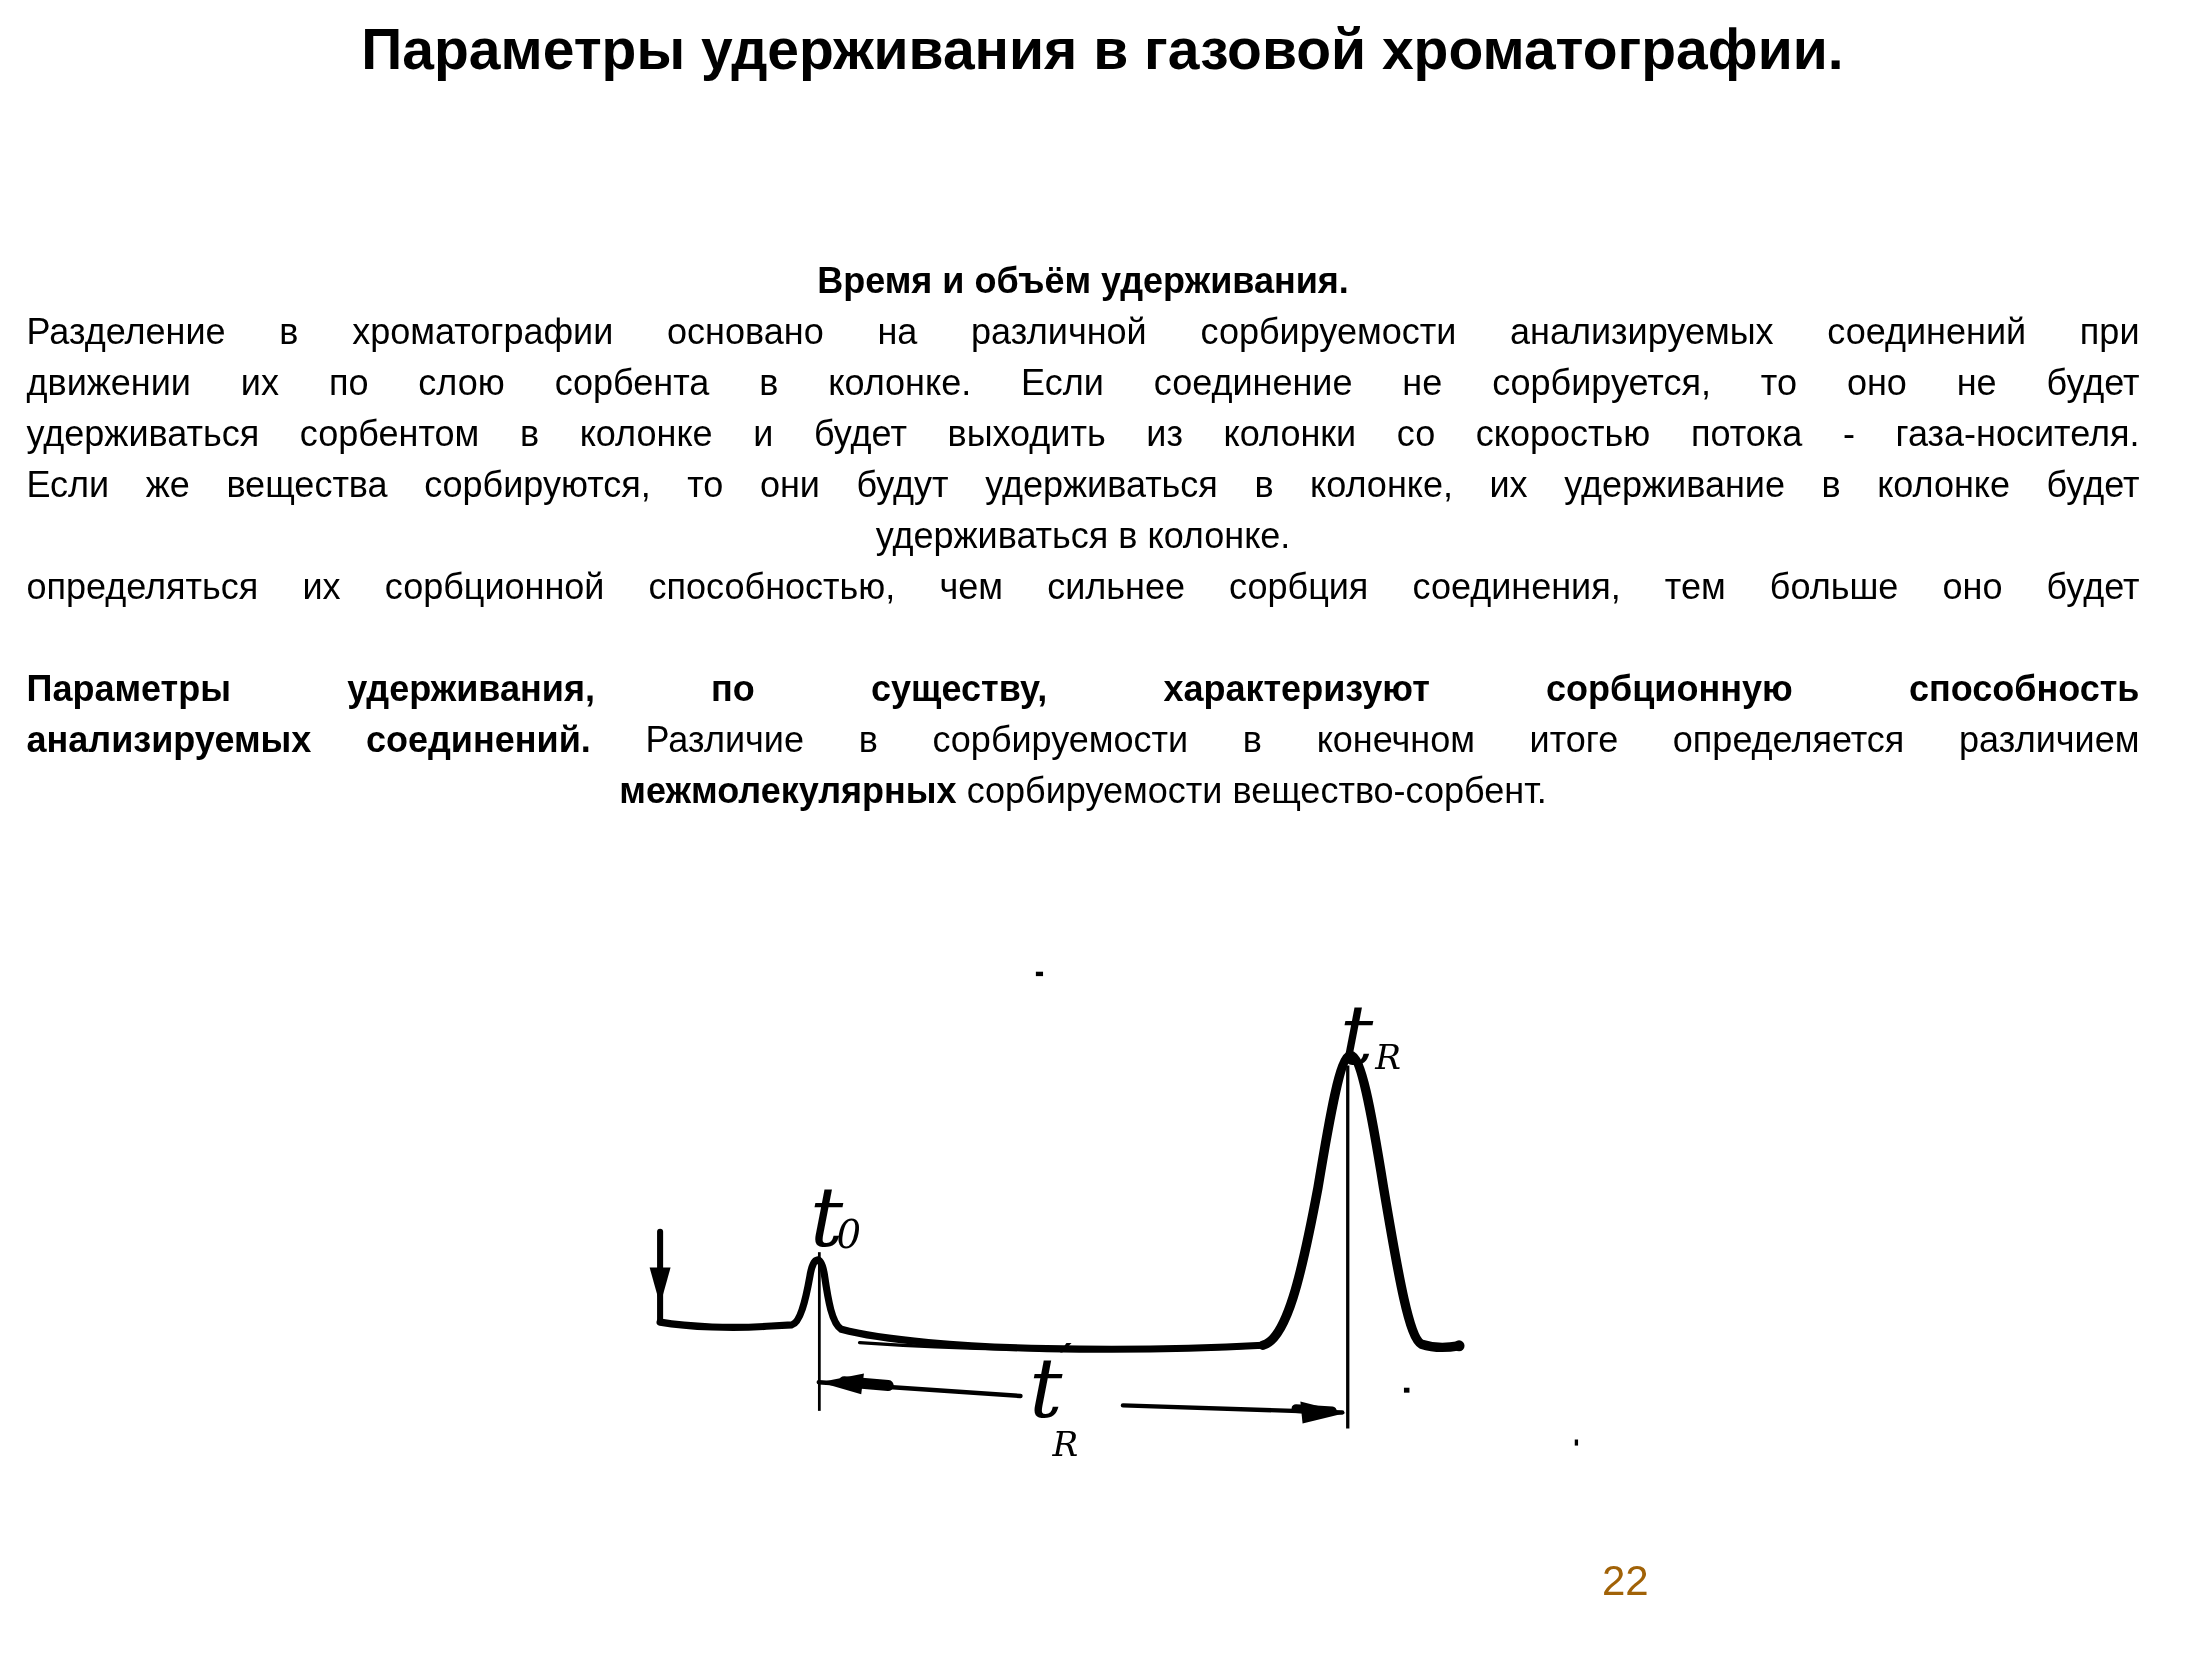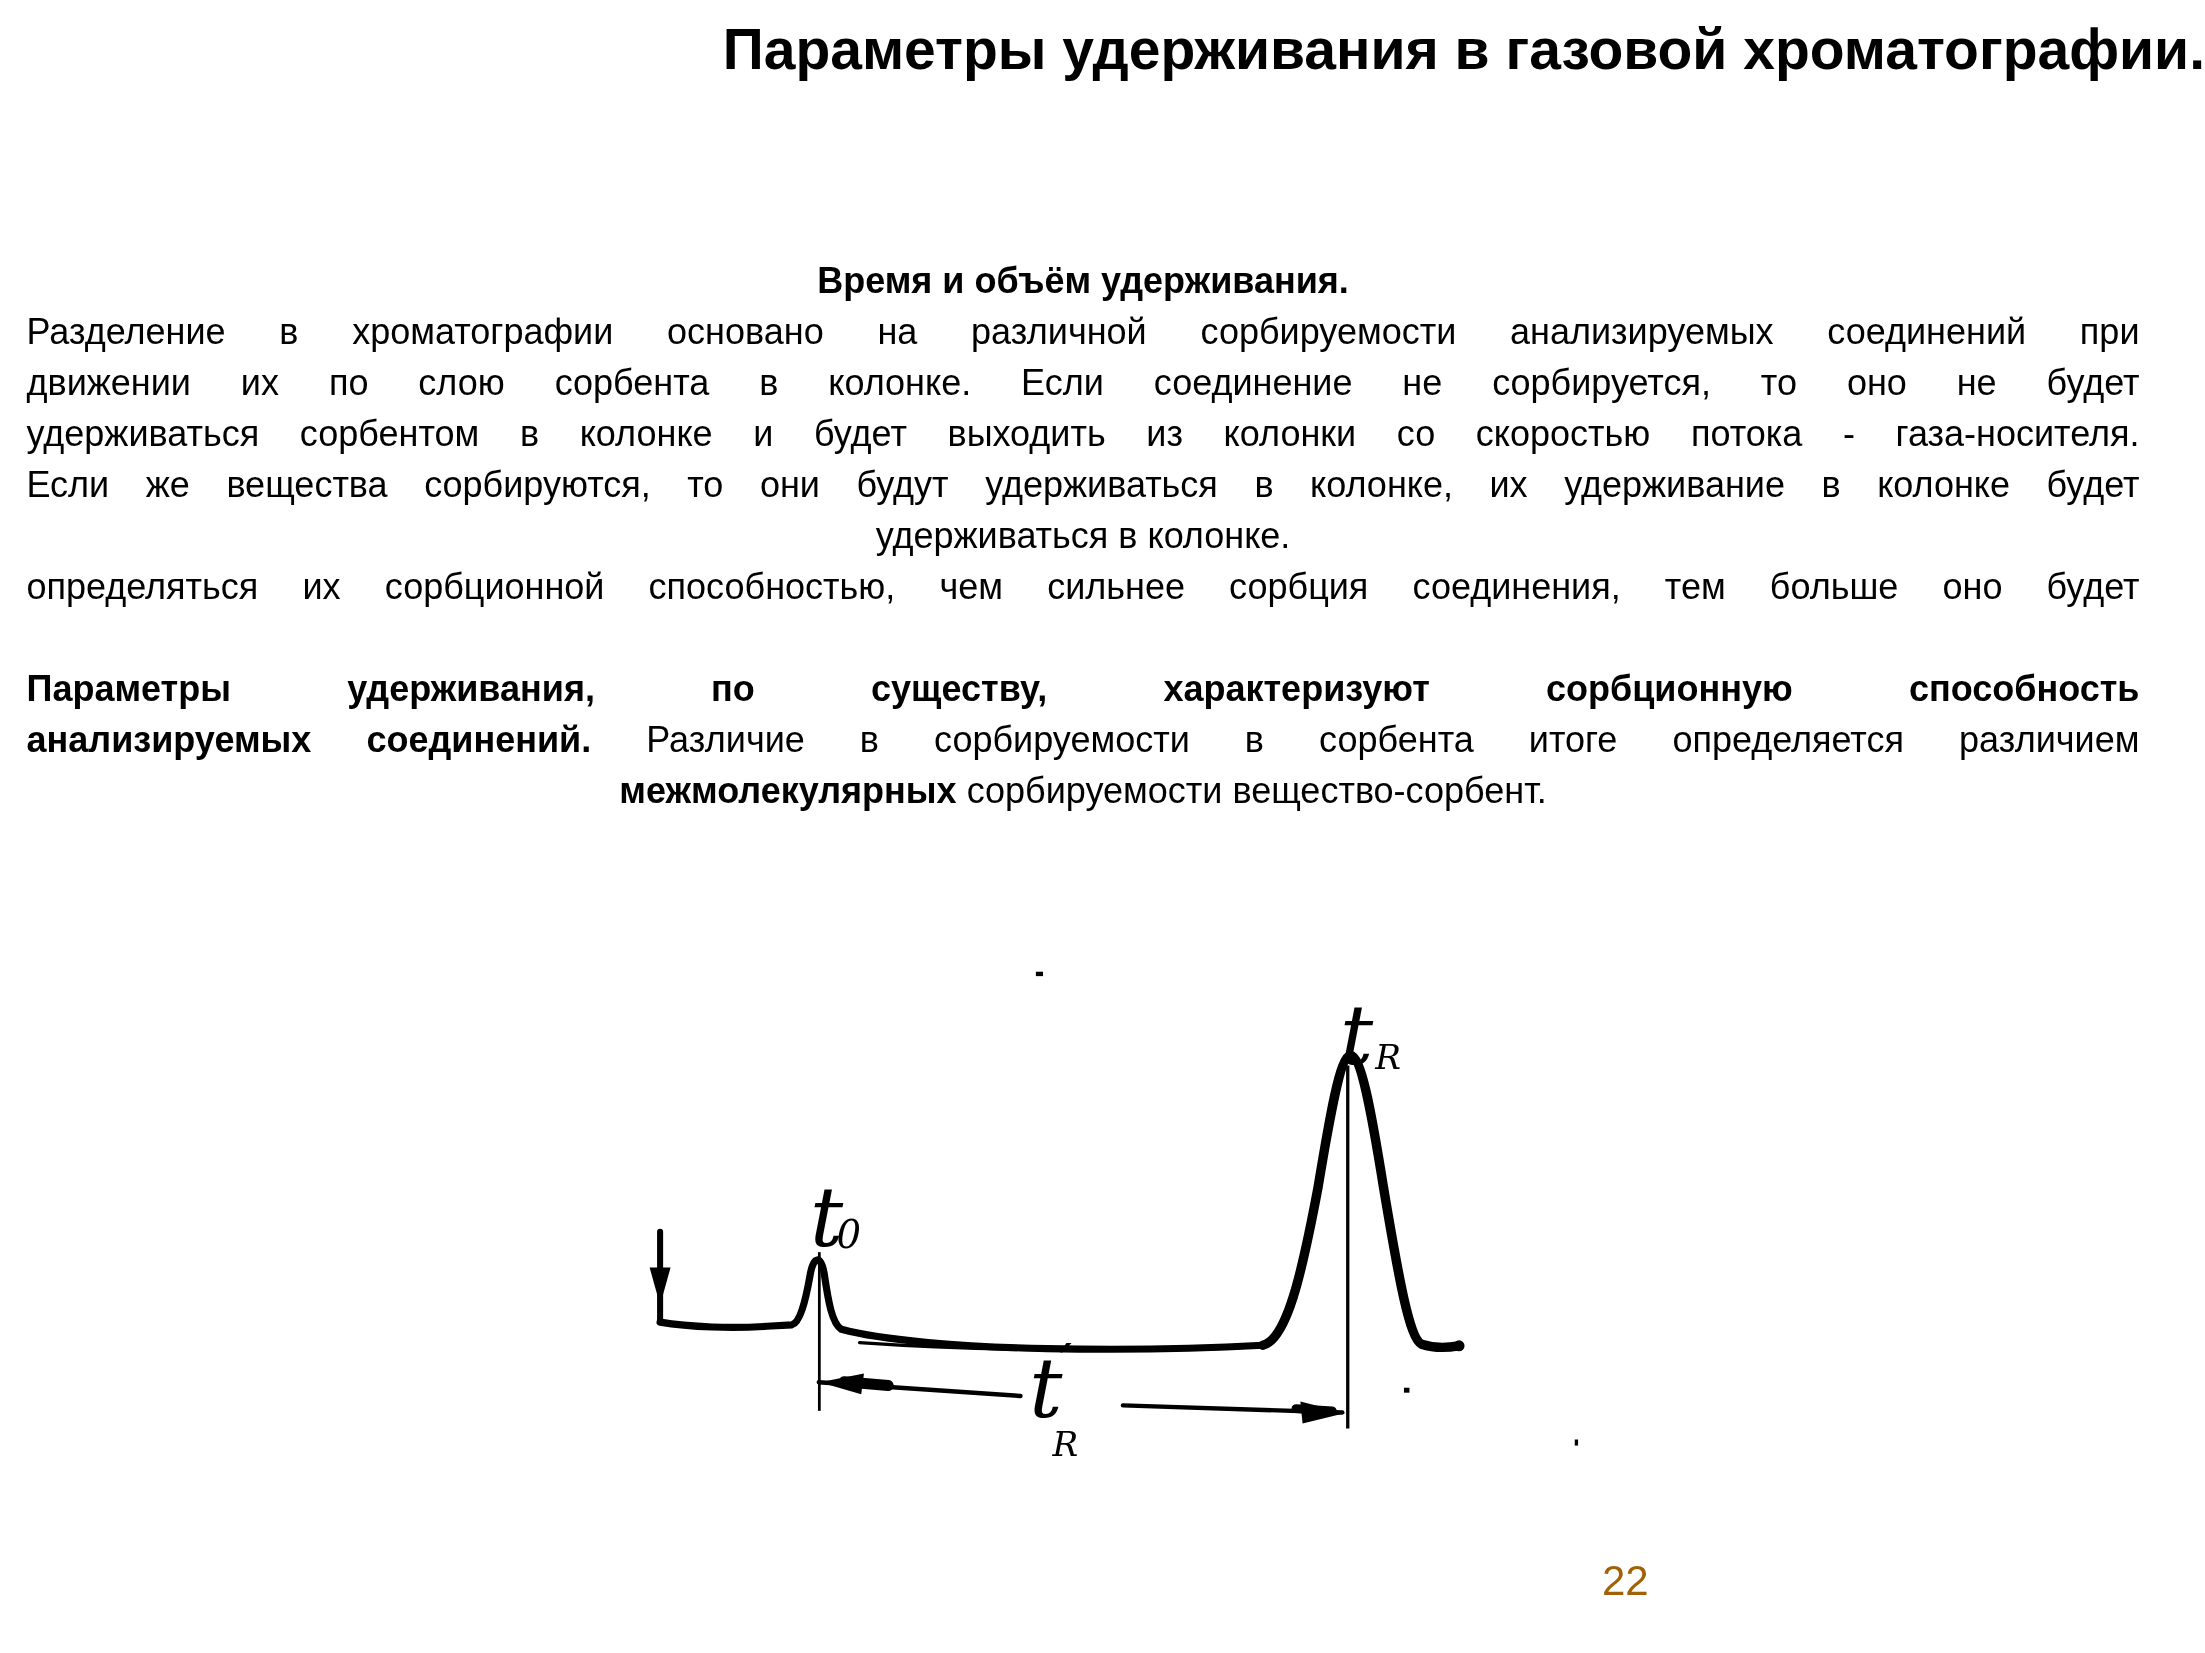--- a/index.html
+++ b/index.html
@@ -4,21 +4,21 @@
 <style>
   html, body { margin:0; padding:0; }
   body {
     width:2205px; height:1654px;
     background:#ffffff; color:#000000;
     font-family:"Liberation Sans", sans-serif;
     position:relative; overflow:hidden;
   }
   .title {
     position:absolute; top:15.4px; left:0; width:2205px;
-    text-align:right;
+    text-align:center;
     font-size:57px; font-weight:bold; line-height:1.2;
   }
   .textblock {
     position:absolute; left:26.5px; top:255px; width:2113px;
     font-size:36px; line-height:51px;
   }
   .line {
     text-align:justify;
     text-align-last:justify;
     height:51px; overflow:visible; white-space:normal;
@@ -49,21 +49,21 @@
 <div class="textblock">
   <div class="line noj heading">Время и объём удерживания.</div>
   <div class="line">Разделение в хроматографии основано на различной сорбируемости анализируемых соединений при</div>
   <div class="line">движении их по слою сорбента в колонке. Если соединение не сорбируется, то оно не будет</div>
   <div class="line">удерживаться сорбентом в колонке и будет выходить из колонки со скоростью потока - газа-носителя.</div>
   <div class="line">Если же вещества сорбируются, то они будут удерживаться в колонке, их удерживание в колонке будет</div>
   <div class="line noj">удерживаться в колонке.</div>
   <div class="line">определяться их сорбционной способностью, чем сильнее сорбция соединения, тем больше оно будет</div>
   <div class="spacer"></div>
   <div class="line"><span class="seg bold">Параметры удерживания, по существу, характеризуют сорбционную способность</span></div>
-  <div class="line"><span class="seg bold">анализируемых соединений.</span><span class="seg"> Различие в сорбируемости в сорбента итоге определяется различием</span></div>
+  <div class="line"><span class="seg bold">анализируемых соединений.</span><span class="seg"> Различие в сорбируемости в конечном итоге определяется различием</span></div>
   <div class="line noj"><span class="seg bold">межмолекулярных</span><span class="seg"> сорбируемости вещество-сорбент.</span></div>
 </div>
 
 <svg class="figure" viewBox="1100 1700 1800 1000" xmlns="http://www.w3.org/2000/svg">
 
   <g>
     <line x1="1198" y1="2235" x2="1198" y2="2396" stroke="#000" stroke-width="11" stroke-linecap="round"></line>
     <polygon points="1198,2368 1179,2300 1217,2300" fill="#000"></polygon>
   </g>
 

